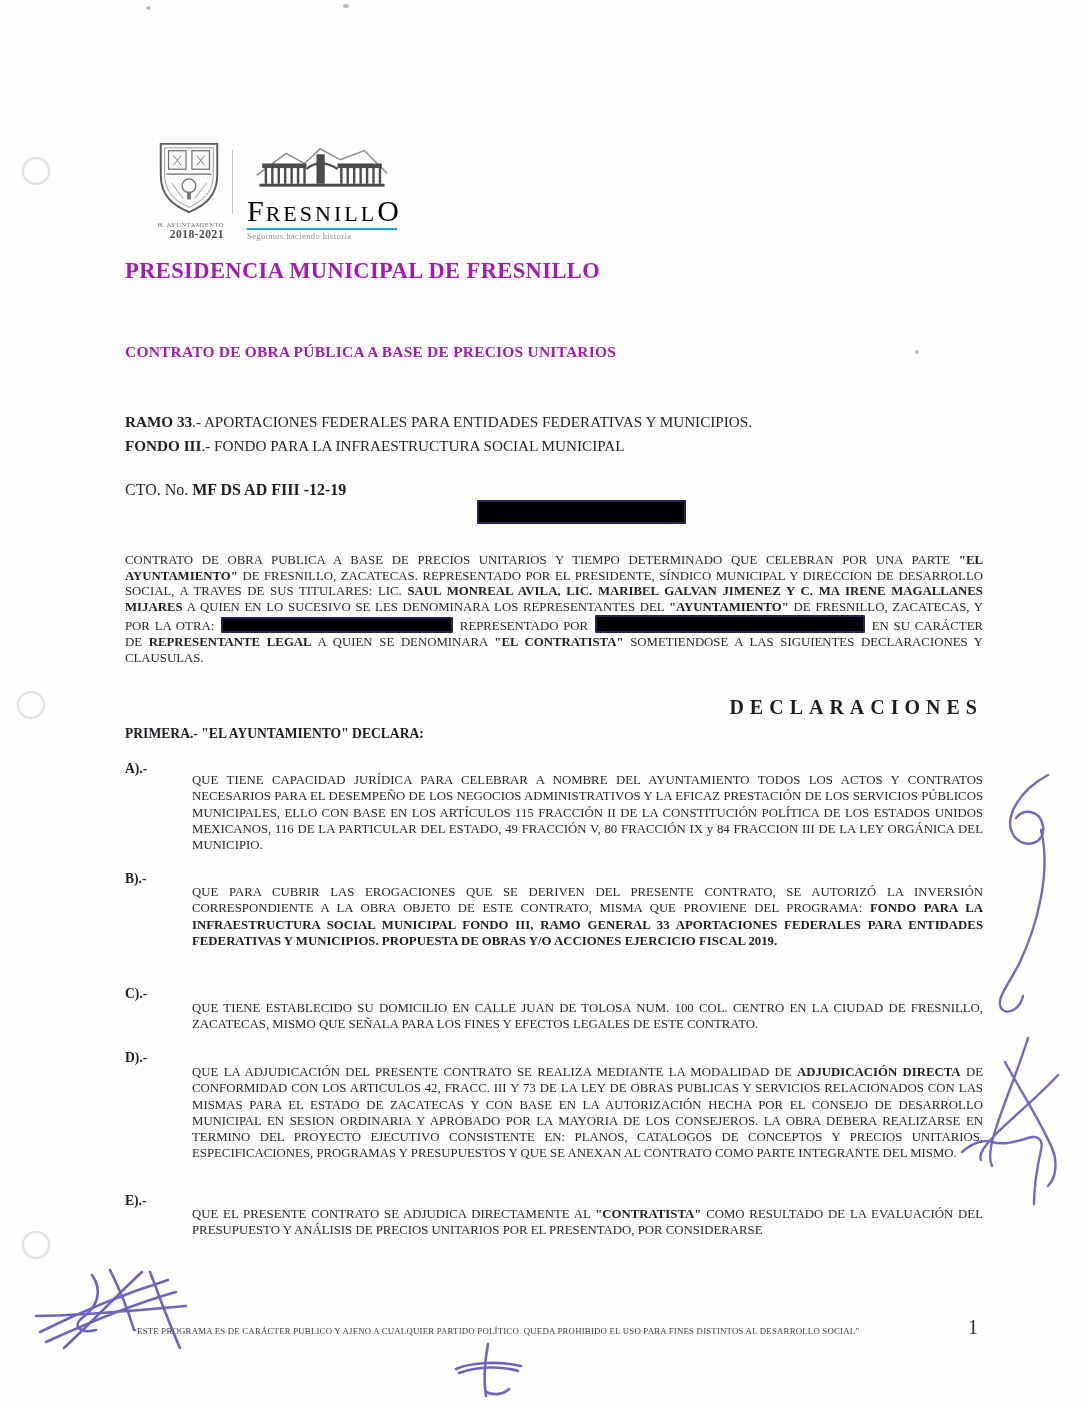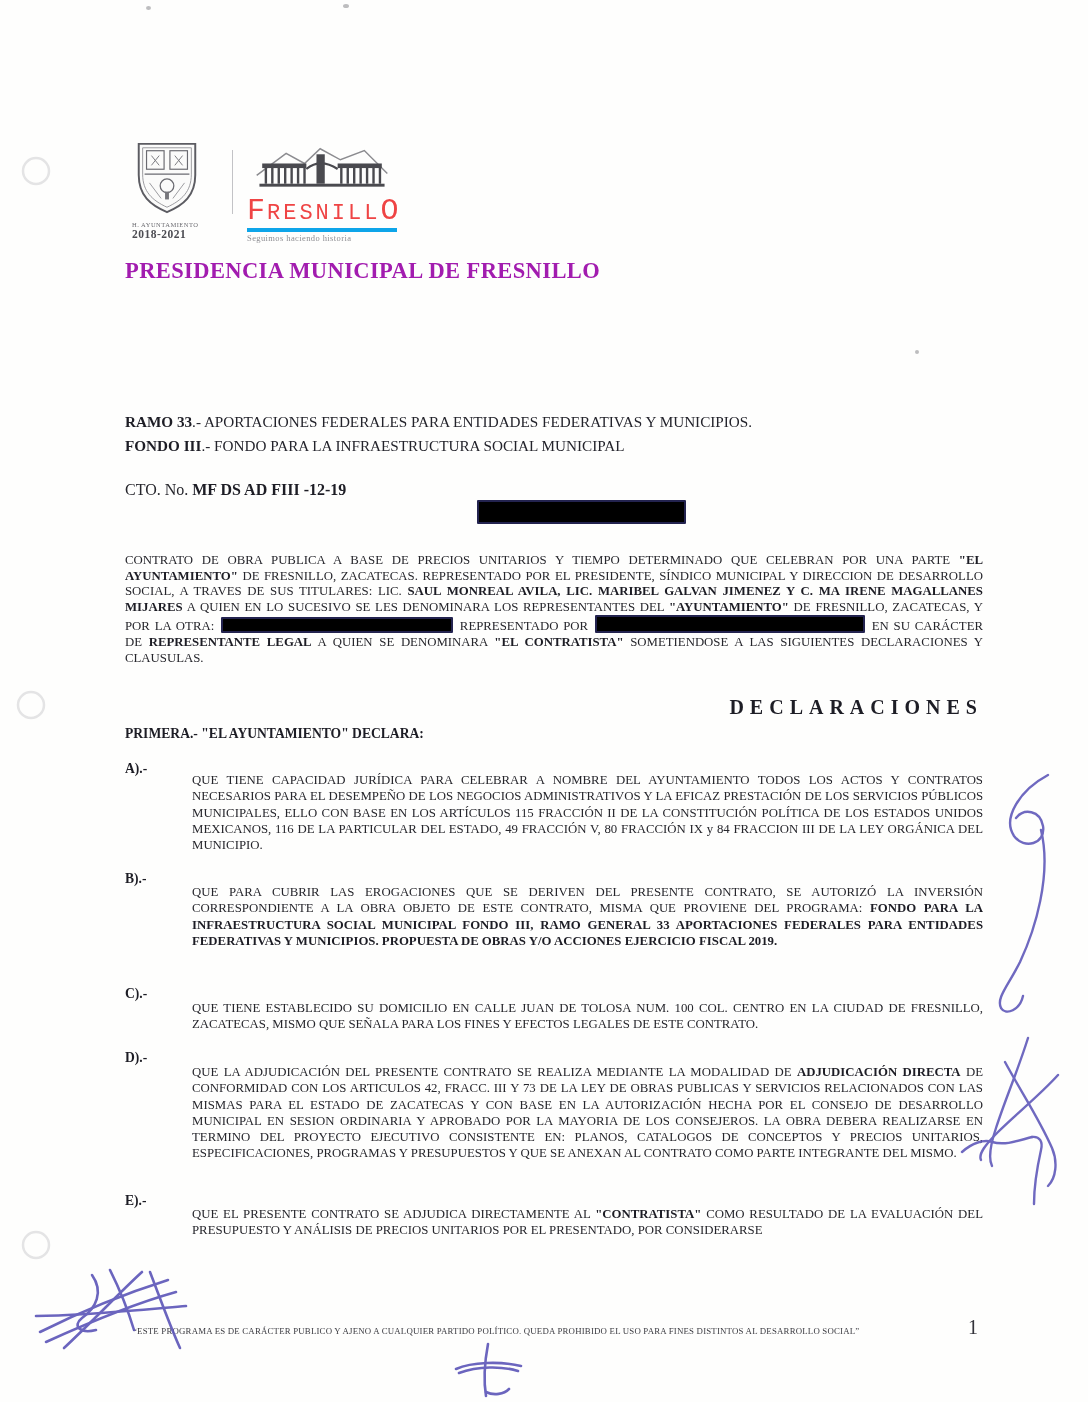--- a/index.html
+++ b/index.html
@@ -8,29 +8,29 @@
     width:1088px;height:1402px;
     background:#fefefd;
     overflow:hidden;
     font-family:"Liberation Serif", serif;
     color:#26262c;
   }
   .abs{position:absolute;}
   .b{font-weight:bold;color:#1d1d25;margin-top:8px;}
   
   .logos{left:132px;top:140px;width:330px;height:100px;display:flex;align-items:flex-start;}
-  .shield-wrap{width:92px;text-align:left;}
+  .shield-wrap{width:92px;text-align:right;}
   .shield-sub1{font-size:6.5px;color:#6d6d72;letter-spacing:.5px;margin-top:1px;}
   .shield-sub2{font-size:11.5px;color:#4c4c52;font-weight:bold;letter-spacing:.5px;}
   .logo-divider{width:1px;height:64px;background:#c3c3c6;margin:10px 14px 0 8px;}
   .fres-wrap{padding-top:6px;}
-  .fres-word{line-height:1;color:#ef4444;letter-spacing:2px;white-space:nowrap;font-family:Liberation Mono, monospace;}
+  .fres-word{line-height:1;color:#000000;letter-spacing:2px;white-space:nowrap;}
   .fres-word .big{font-size:30px;}
   .fres-word .mid{font-size:22px;letter-spacing:3px;}
-  .fres-tag{font-size:8.5px;color:#8d8d92;margin-top:2px;letter-spacing:.4px;border-top:4px solid #0ea5e9;padding-top:1px;width:150px;}
+  .fres-tag{font-size:8.5px;color:#8d8d92;margin-top:2px;letter-spacing:.4px;border-top:2px solid #0ea5e9;padding-top:1px;width:150px;}
   
   .title{left:125px;width:858px;text-align:left;font-weight:bold;color:#a21caf;}
   .t1{top:258px;font-size:22.5px;letter-spacing:.4px;}
   .t2{top:288px;font-size:22.5px;letter-spacing:.4px;}
   .subtitle{top:343px;font-size:15.5px;letter-spacing:.2px;}
   .ramo{left:125px;top:410px;width:860px;font-size:15.2px;line-height:24px;color:#23232b;}
   .cto{left:125px;top:481px;width:858px;text-align:left;font-size:16px;}
   .redact-main{left:477px;top:500px;width:205px;height:20px;background:#000;border:2px solid #23234f;border-radius:1px;}
   
   .para{font-size:12.8px;text-align:justify;line-height:1.22;color:#26262c;}
@@ -84,20 +84,21 @@
         <rect x="69" y="9" width="9" height="32" fill="#4a4a4f"></rect>
         <path d="M58 25 Q73 13 92 25" fill="none" stroke="#4a4a4f" stroke-width="2.4"></path>
         <rect x="7" y="41" width="136" height="3.2" fill="#4a4a4f"></rect>
       </svg>
       <div class="fres-word"><span class="big">F</span><span class="mid">RESNILL</span><span class="big">O</span></div>
       <div class="fres-tag">Seguimos haciendo historia</div>
     </div>
   </div>
 
   <div class="abs title t1">PRESIDENCIA MUNICIPAL DE FRESNILLO</div>
+  <div class="abs title subtitle">CONTRATO DE OBRA PÚBLICA A BASE DE PRECIOS UNITARIOS</div>
 
   <div class="abs ramo">
     <div><span class="b">RAMO 33</span><span>.- APORTACIONES FEDERALES PARA ENTIDADES FEDERATIVAS Y MUNICIPIOS.</span></div>
     <div><span class="b">FONDO III</span><span>.- FONDO PARA LA INFRAESTRUCTURA SOCIAL MUNICIPAL</span></div>
   </div>
 
   <div class="abs cto"><span>CTO. No. </span><span class="b">MF DS AD FIII -12-19</span></div>
   <div class="abs redact-main"></div>
 
   <div class="abs para intro"><span>CONTRATO  DE OBRA PUBLICA A BASE DE PRECIOS UNITARIOS Y TIEMPO  DETERMINADO  QUE CELEBRAN  POR  UNA PARTE </span><span class="b">"EL AYUNTAMIENTO"</span><span>  DE  FRESNILLO,  ZACATECAS.  REPRESENTADO  POR  EL  PRESIDENTE,   SÍNDICO  MUNICIPAL  Y DIRECCION DE DESARROLLO SOCIAL, A TRAVES DE SUS TITULARES: LIC. </span><span class="b">SAUL MONREAL AVILA,  LIC. MARIBEL GALVAN JIMENEZ Y C. MA IRENE MAGALLANES MIJARES</span><span>  A QUIEN EN LO SUCESIVO   SE   LES   DENOMINARA   LOS REPRESENTANTES DEL </span><span class="b">"AYUNTAMIENTO"</span><span> DE FRESNILLO, ZACATECAS, Y POR LA OTRA: </span><span class="redact" style="width: 228px; height: 12px;"></span><span> REPRESENTADO POR </span><span class="redact" style="width: 266px; height: 14px;"></span><span> EN SU CARÁCTER DE </span><span class="b">REPRESENTANTE LEGAL</span><span>  A   QUIEN SE  DENOMINARA  </span><span class="b">"EL CONTRATISTA"</span><span>  SOMETIENDOSE  A  LAS   SIGUIENTES DECLARACIONES Y CLAUSULAS.</span></div>

